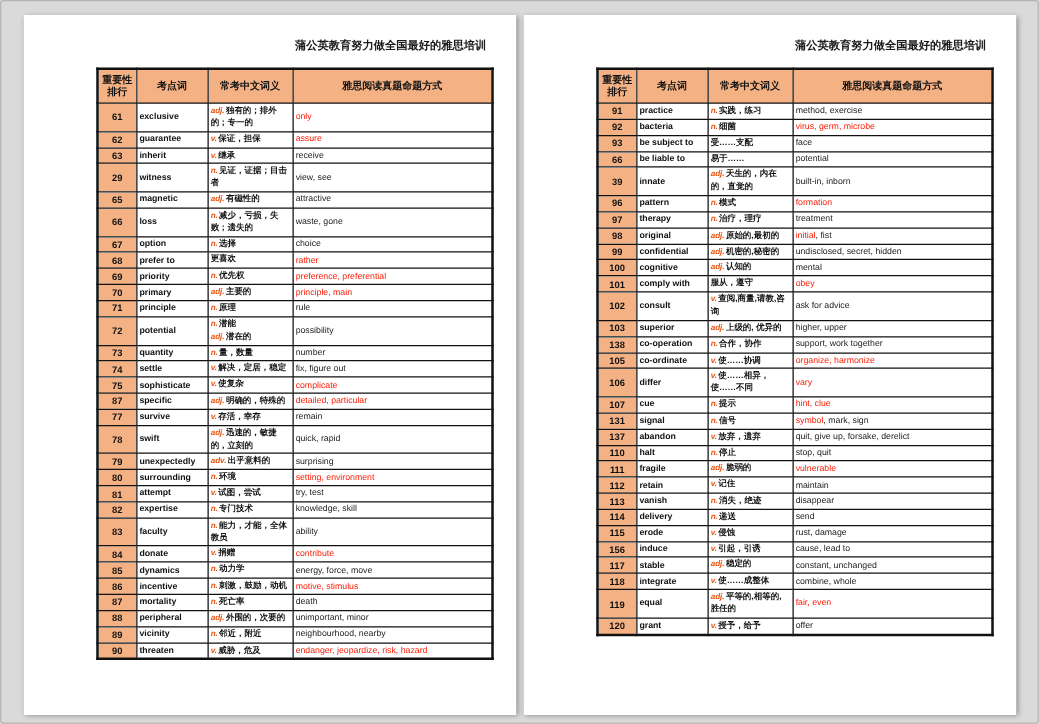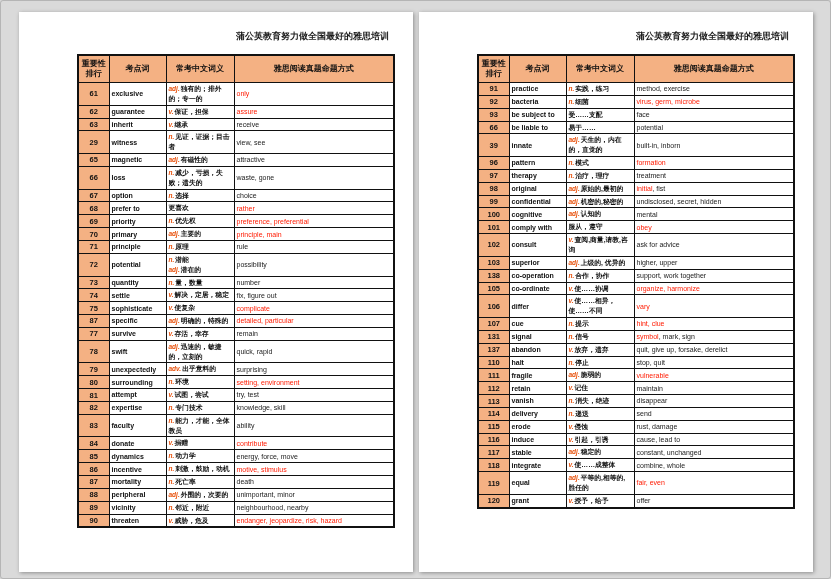--- a/index.html
+++ b/index.html
@@ -433,21 +433,21 @@
             <td class="cn"><span class="pos">n.</span>递送</td>
             <td class="en"><span>send</span></td>
           </tr>
           <tr>
             <td class="rank">115</td>
             <td class="word">erode</td>
             <td class="cn"><span class="pos">v.</span>侵蚀</td>
             <td class="en"><span>rust, damage</span></td>
           </tr>
           <tr>
-            <td class="rank">116</td>
+            <td class="rank">156</td>
             <td class="word">induce</td>
             <td class="cn"><span class="pos">v.</span>引起，引诱</td>
             <td class="en"><span>cause, lead to</span></td>
           </tr>
           <tr>
             <td class="rank">117</td>
             <td class="word">stable</td>
             <td class="cn"><span class="pos">adj.</span>稳定的</td>
             <td class="en"><span>constant, unchanged</span></td>
           </tr>

